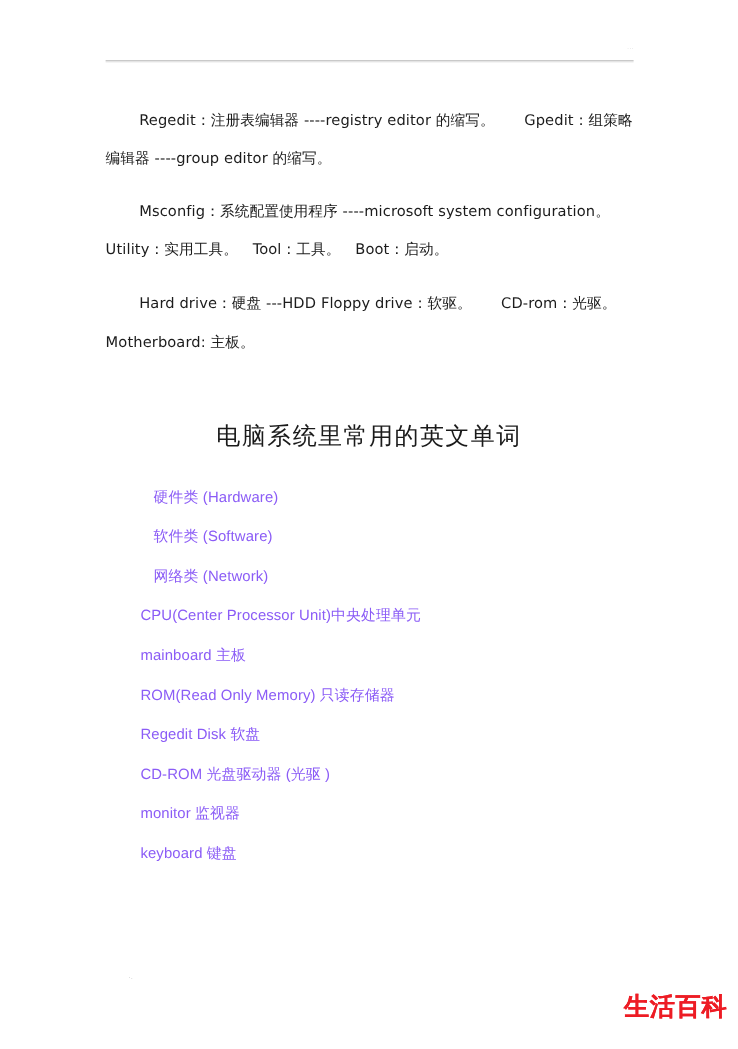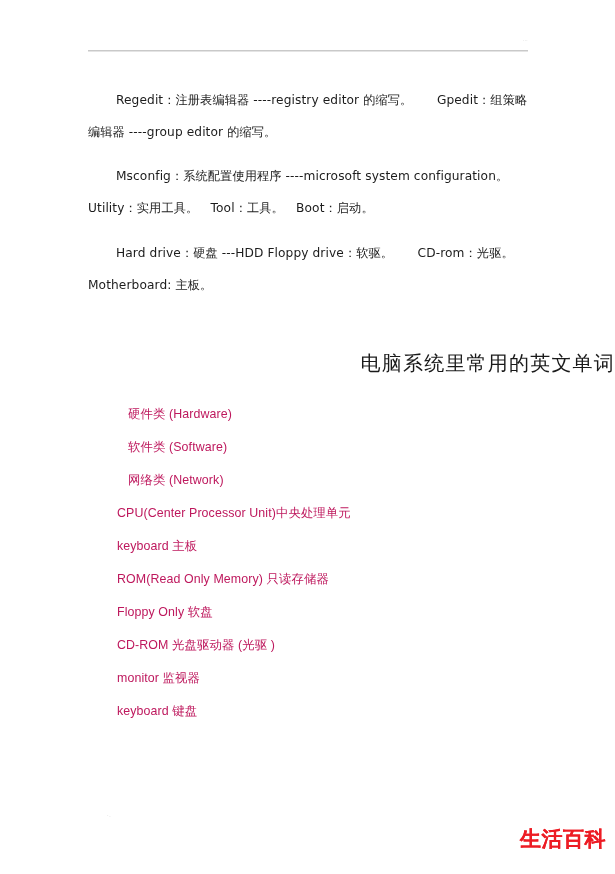--- a/index.html
+++ b/index.html
@@ -71,38 +71,38 @@
     font-family: "DejaVu Sans", "Liberation Sans", sans-serif;
     font-size: 12.2px;
   }
 
   
   .section-heading {
     position: absolute;
     left: 0;
     top: 350px;
     width: 615px;
-    text-align: right;
+    text-align: center;
     font-family: "DejaVu Serif", "Liberation Serif", serif;
     font-size: 20px;
     letter-spacing: 1.2px;
     color: #1a1a1a;
   }
 
   
   .vocab-list {
     position: absolute;
     left: 88px;
     top: 398px;
     width: 442px;
   }
   .vocab-item {
     font-size: 12.4px;
     line-height: 33px;
-    color: #be185d;
+    color: #8b5cf6;
     padding-left: 29px;
     white-space: pre;
     letter-spacing: 0.1px;
   }
   .vocab-item.deep {
     padding-left: 40px;
   }
 
   
   .bottom-artifact {
@@ -153,23 +153,23 @@
     <p class="para indent cn">Hard drive：硬盘 ---HDD Floppy drive：软驱。　　CD-rom：光驱。Motherboard: 主板。</p>
   </div>
 
   <div class="section-heading">电脑系统里常用的英文单词</div>
 
   <div class="vocab-list">
     <div class="vocab-item deep">硬件类 (Hardware)</div>
     <div class="vocab-item deep">软件类 (Software)</div>
     <div class="vocab-item deep">网络类 (Network)</div>
     <div class="vocab-item">CPU(Center Processor Unit)中央处理单元</div>
-    <div class="vocab-item">keyboard 主板</div>
+    <div class="vocab-item">mainboard 主板</div>
     <div class="vocab-item">ROM(Read Only Memory) 只读存储器</div>
-    <div class="vocab-item">Floppy Only 软盘</div>
+    <div class="vocab-item">Regedit Disk 软盘</div>
     <div class="vocab-item">CD-ROM 光盘驱动器 (光驱 )</div>
     <div class="vocab-item">monitor 监视器</div>
     <div class="vocab-item">keyboard 键盘</div>
   </div>
 
   <div class="bottom-artifact">·.</div>
 
   <div class="watermark">
     <span class="watermark-text">生活百科</span>
   </div>

